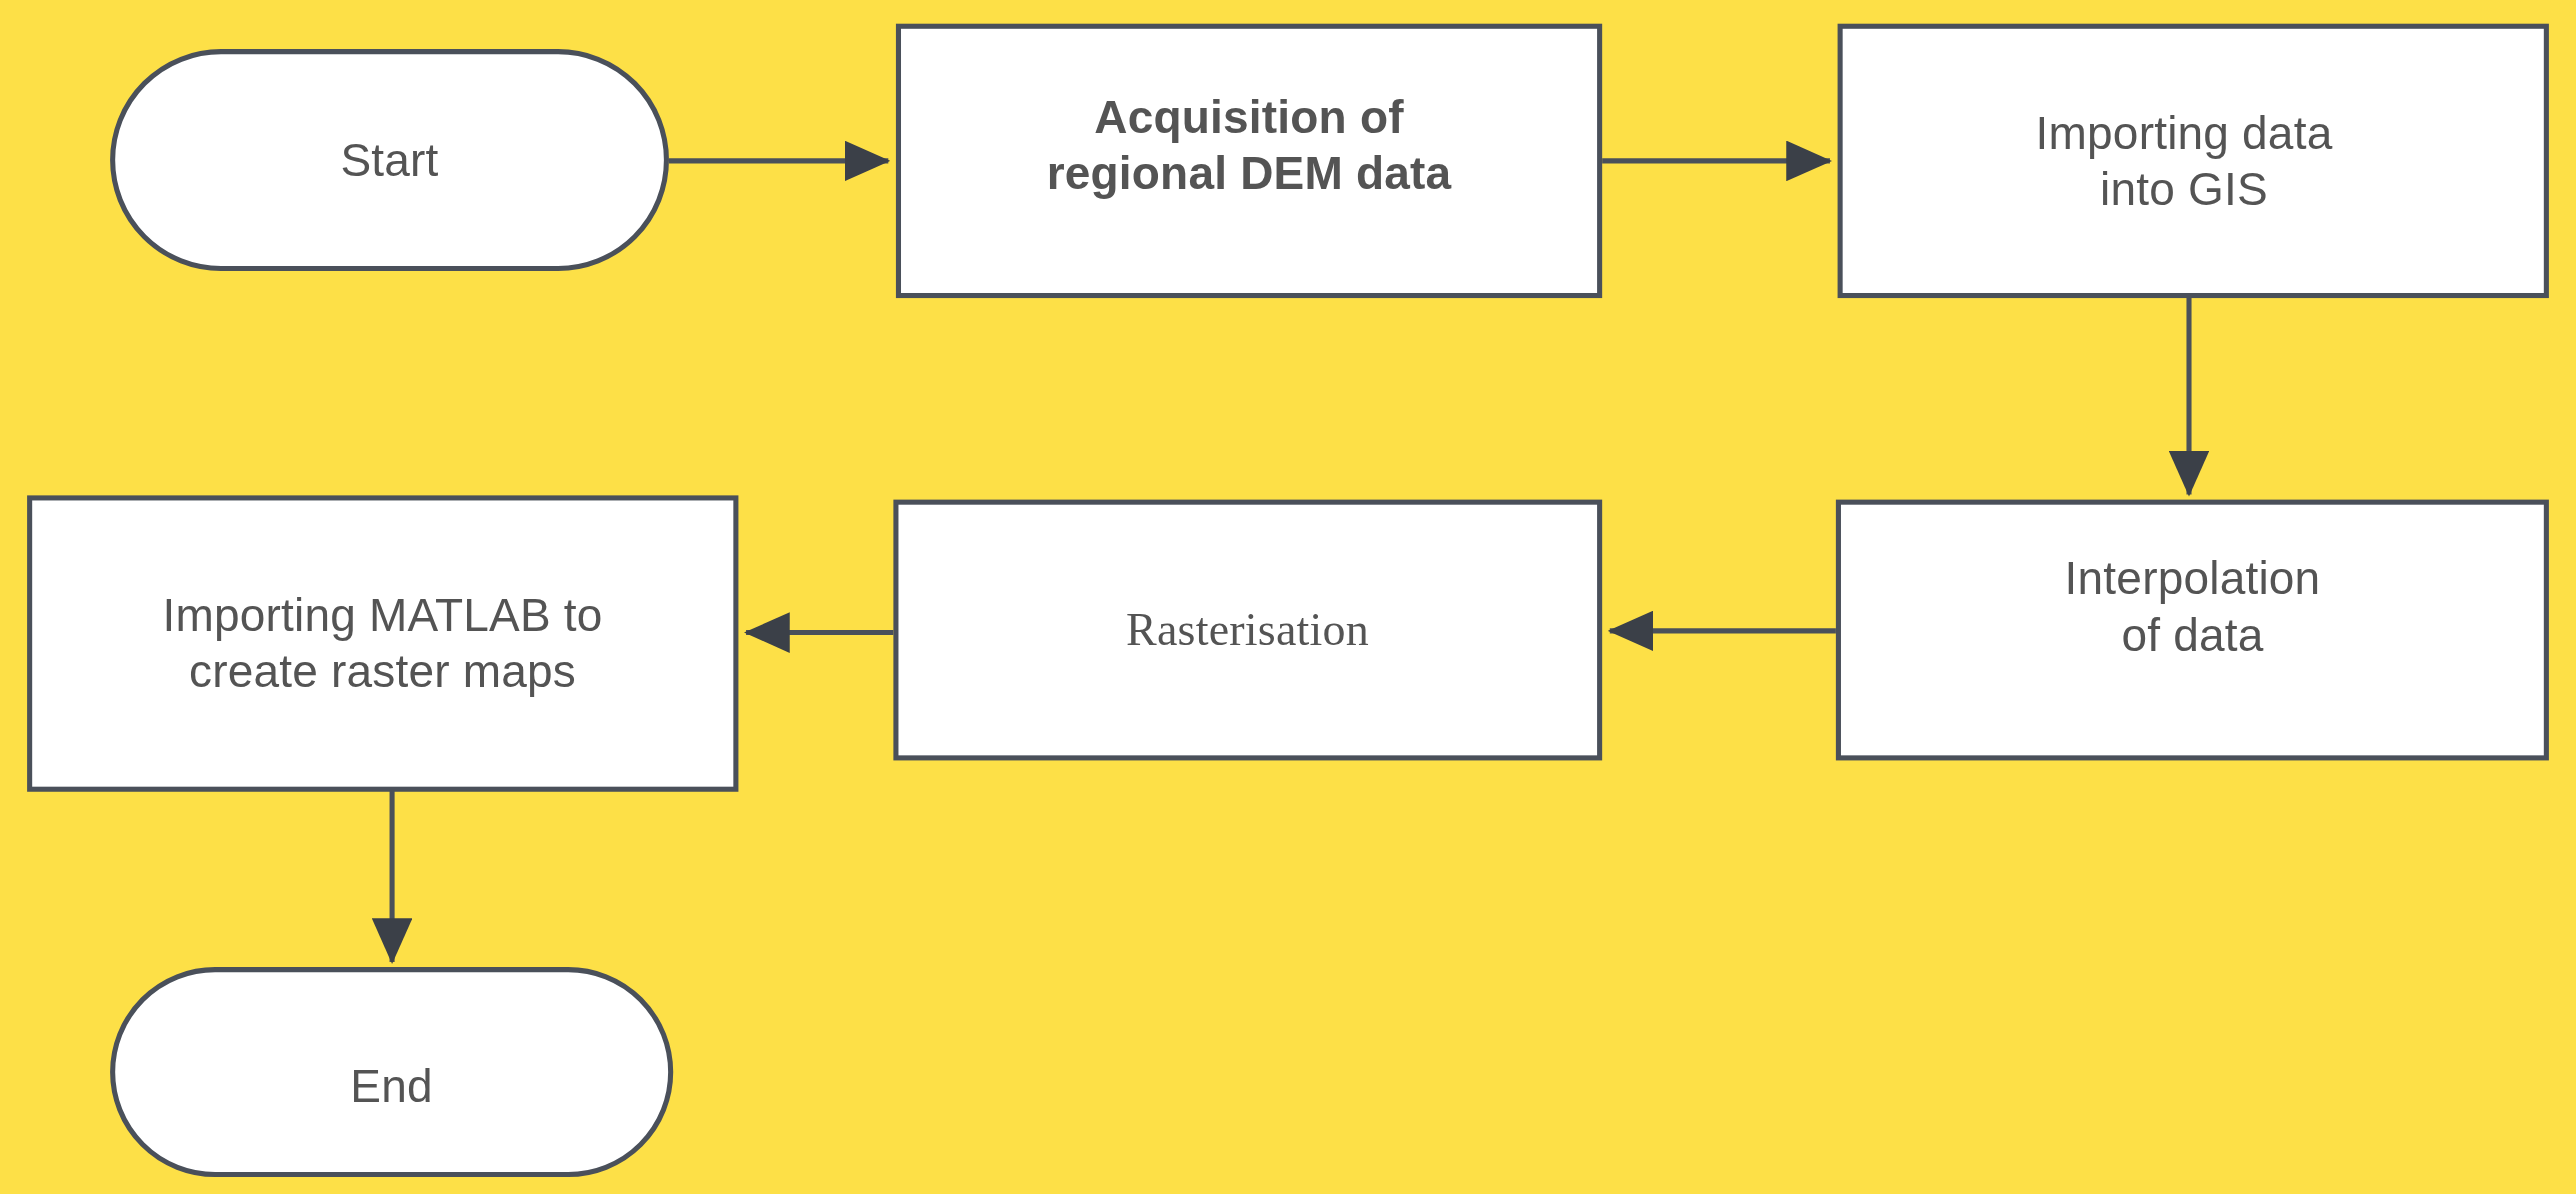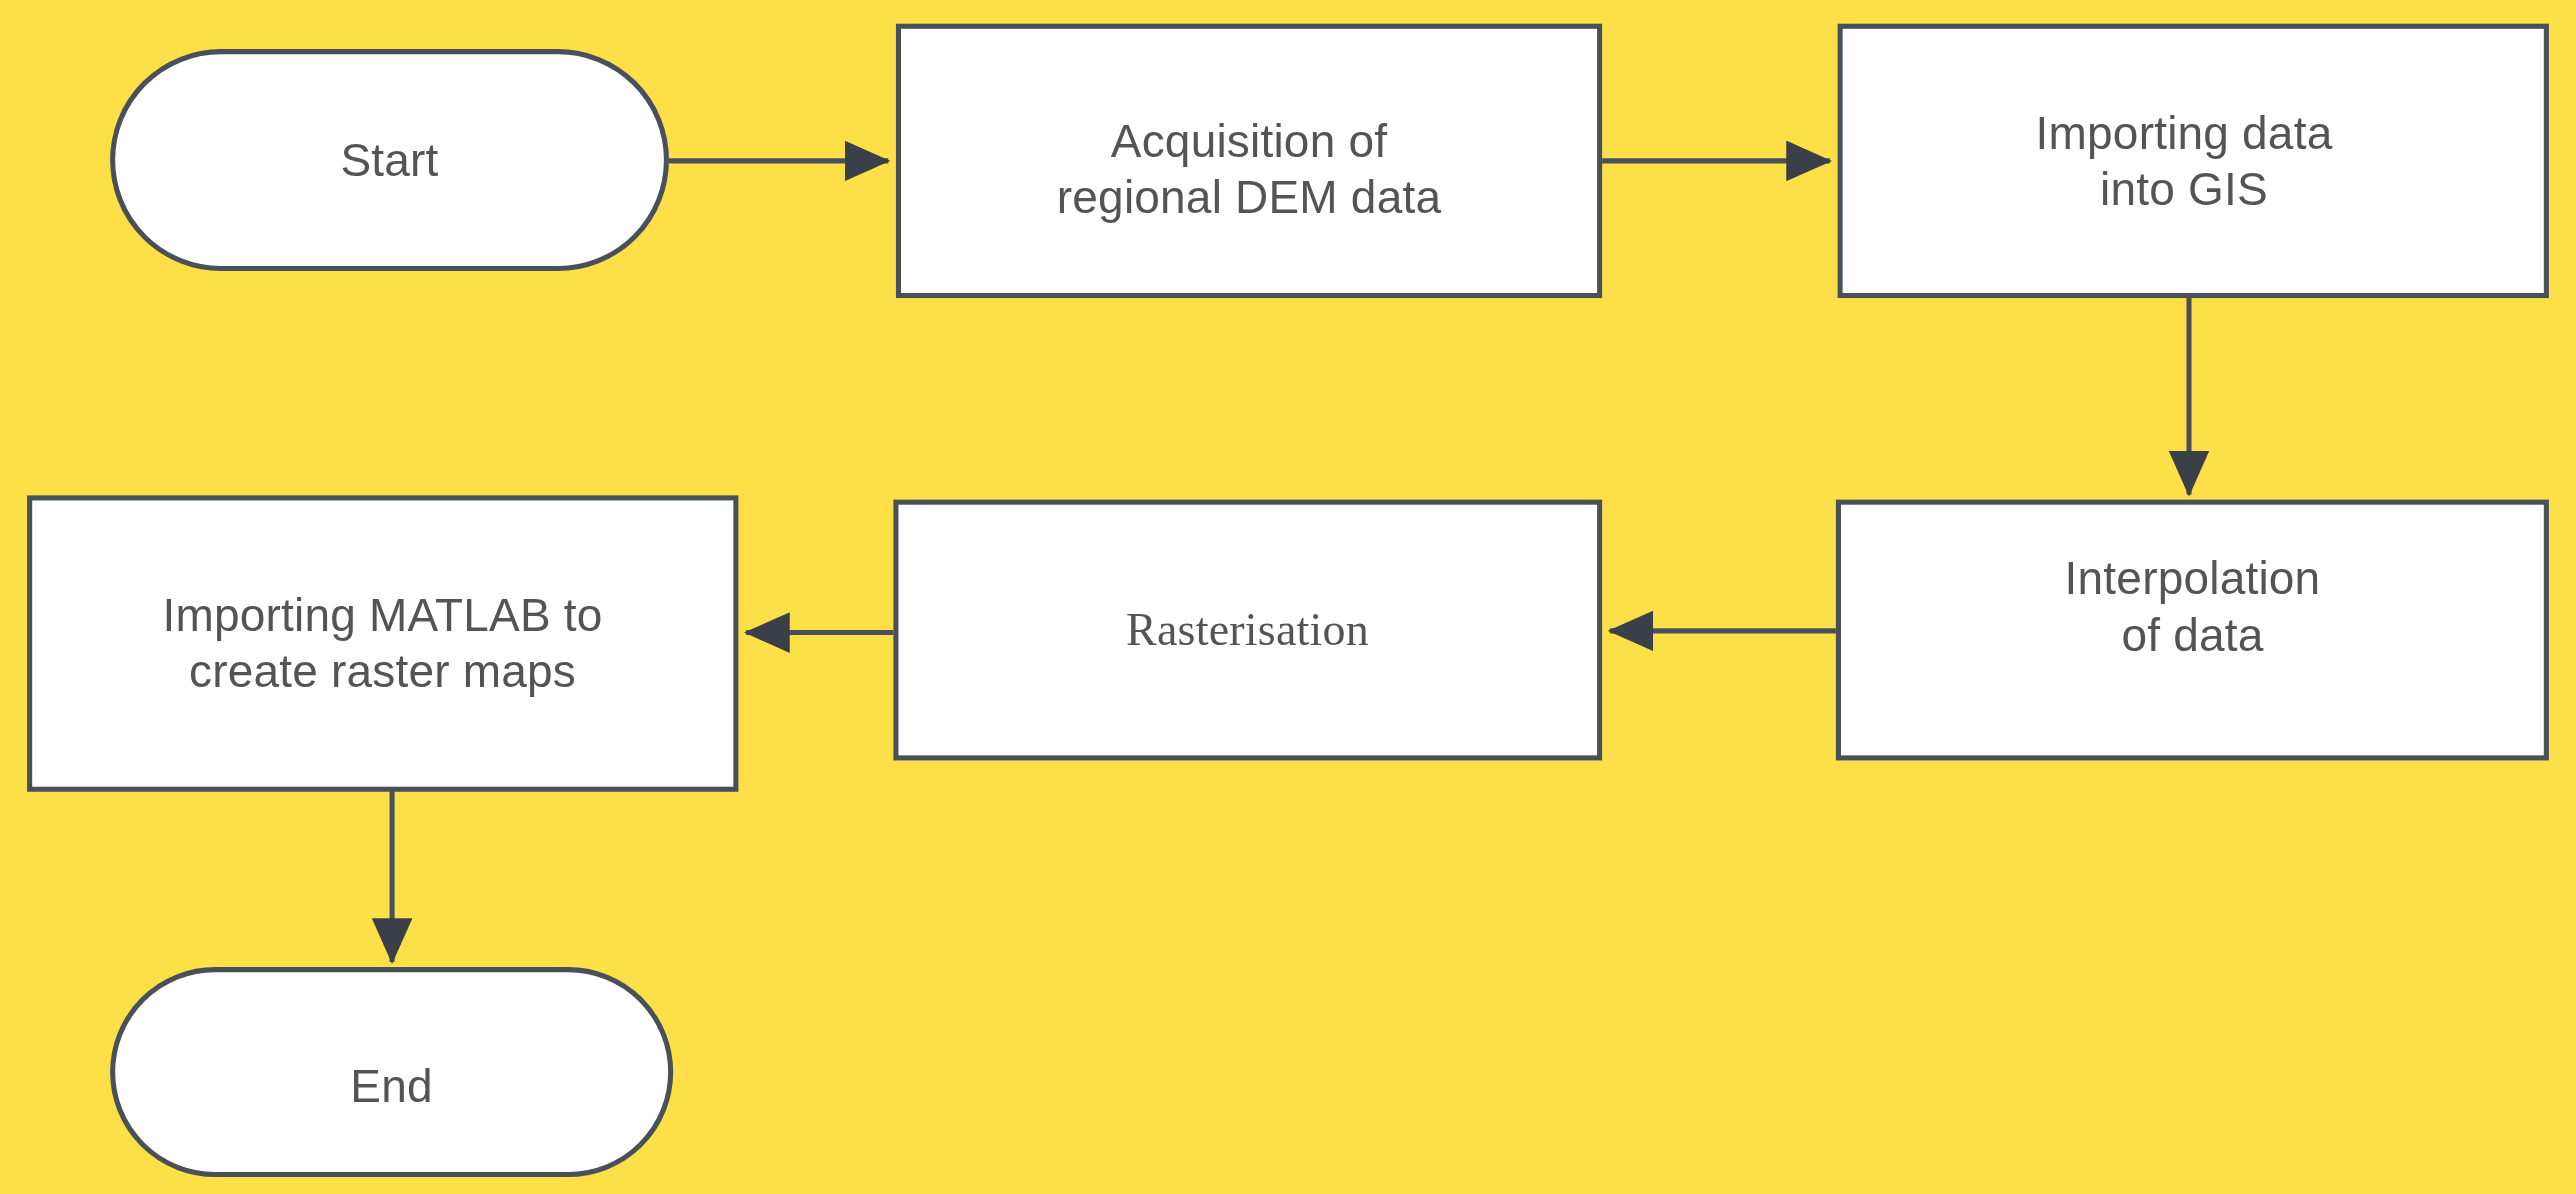--- a/index.html
+++ b/index.html
@@ -74,21 +74,21 @@
 
     <line x1="2168" y1="745" x2="1901" y2="745" stroke="#4a505a" stroke-width="6" marker-end="url(#arrowhead)"></line>
 
     <line x1="1055" y1="747" x2="881" y2="747" stroke="#4a505a" stroke-width="6" marker-end="url(#arrowhead)"></line>
 
     <line x1="463" y1="932" x2="463" y2="1136" stroke="#4a505a" stroke-width="6" marker-end="url(#arrowhead)"></line>
   </svg>
 
   <div class="node-label" style="left:110px; top:49px; width:559px; height:222px;">Start</div>
 
-  <div class="node-label" style="left:896px; top:32px; width:706px; height:274px;">Acquisition of
+  <div class="node-label" style="left:896px; top:8px; width:706px; height:274px;font-weight:bold;">Acquisition of
 regional DEM data</div>
 
   <div class="node-label" style="left:1770px; top:24px; width:828px; height:274px;">Importing data
 into GIS</div>
 
   <div class="node-label" style="left:1836px; top:500px; width:713px; height:213px;">Interpolation
 of data</div>
 
   <div class="node-label" style="left:893px; top:500px; width:709px; height:261px;font-family:Liberation Serif, serif;">Rasterisation</div>
 

